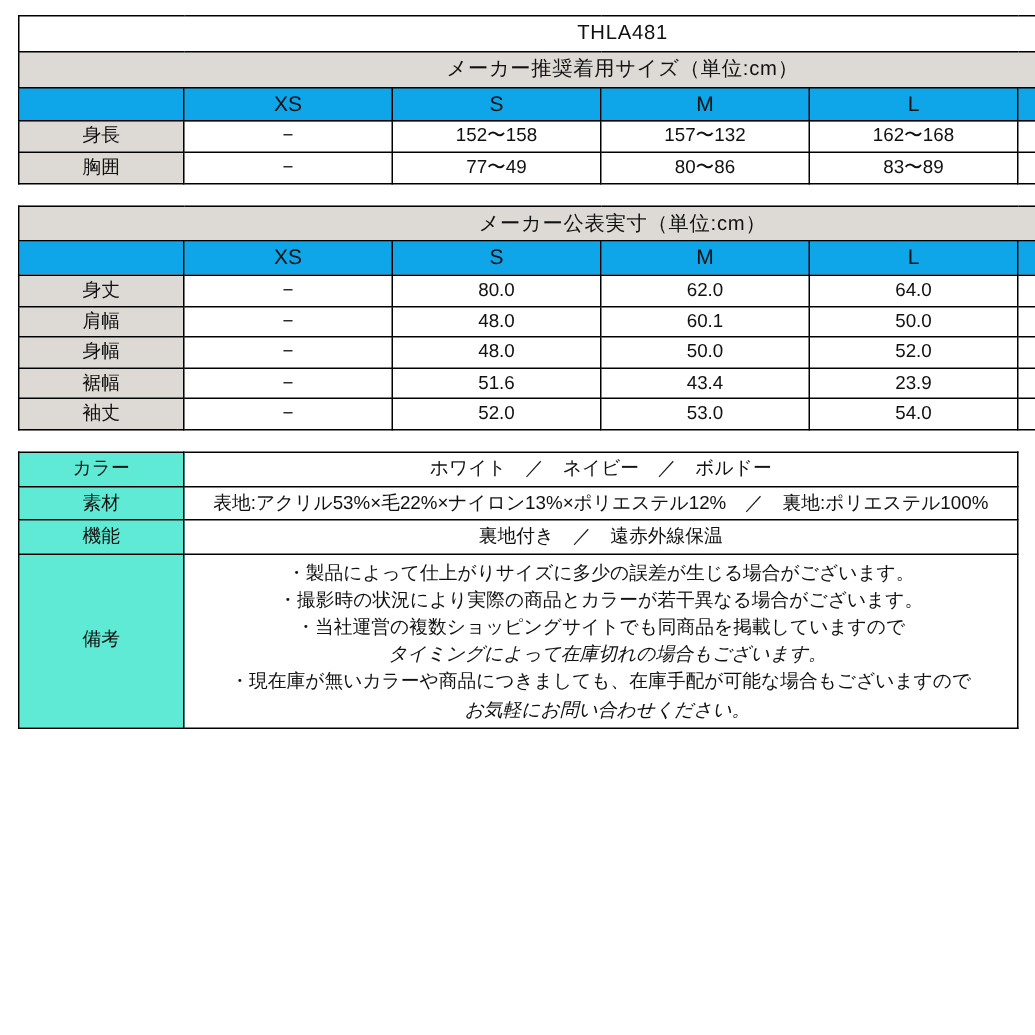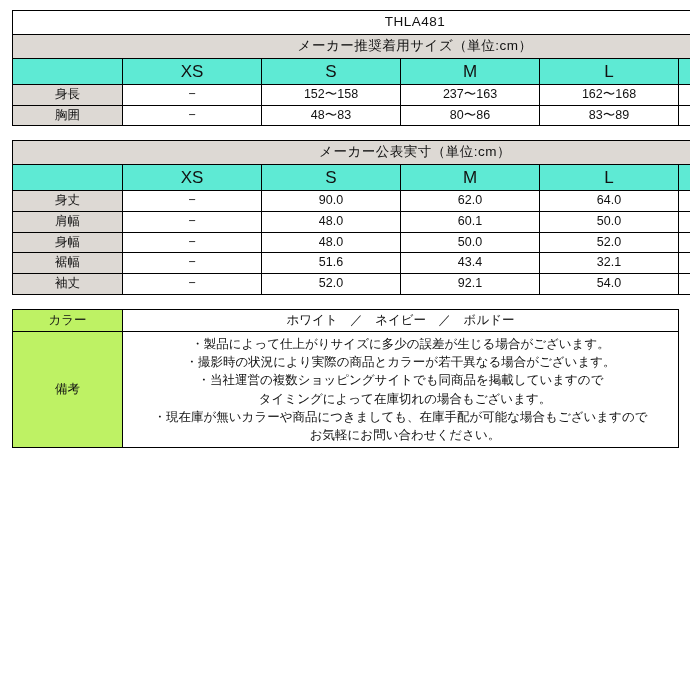--- a/index.html
+++ b/index.html
@@ -45,22 +45,22 @@
     font-size: 13.5px;
     letter-spacing: 0.5px;
     padding: 3px 4px;
     height: 22px;
   }
   .hdr {
     background: #ddd9d4;
     font-size: 13px;
   }
   .hdr-sub {
-    background: #5eead4;
-    font-size: 17px;
+    background: #0ea5e9;
+    font-size: 14px;
   }
   .rowlabel {
     background: #ddd9d4;
     font-size: 12.5px;
     text-align: center;
     margin-top: 48px;
   }
   .num {
     font-size: 12.5px;
   }
@@ -77,38 +77,39 @@
   table.info col.i-label { width: 110px; }
   table.info col.i-value { width: 556px; }
   table.info td {
     border: 1px solid #000000;
     font-size: 12.5px;
     padding: 3px 6px;
     vertical-align: middle;
     height: 20px;
   }
   table.info td.i-label {
-    background: #bef264;
+    background: #5eead4;
     text-align: center;
   }
   table.info td.i-value {
     text-align: center;
   }
   .notes {
     text-align: left;
     padding: 4px 6px 5px 6px;
     margin-top: 21px;
   }
   .note-line {
     font-size: 12.5px;
     line-height: 1.45;
     white-space: pre-wrap;
   }
   .note-indent {
     padding-left: 9px;
+    font-style: italic;
   }
 </style>
 </head>
 <body>
 
 <div class="page">
 
   <table class="spec">
     <colgroup>
       <col class="c-label">
@@ -130,28 +131,28 @@
         <td class="hdr-sub">XS</td>
         <td class="hdr-sub">S</td>
         <td class="hdr-sub">M</td>
         <td class="hdr-sub">L</td>
         <td class="hdr-sub">LL</td>
       </tr>
       <tr>
         <td class="rowlabel">身長</td>
         <td class="num">−</td>
         <td class="num">152〜158</td>
-        <td class="num">237〜163</td>
+        <td class="num">157〜132</td>
         <td class="num">162〜168</td>
         <td class="num">167〜173</td>
       </tr>
       <tr>
         <td class="rowlabel">胸囲</td>
         <td class="num">−</td>
-        <td class="num">48〜83</td>
+        <td class="num">77〜49</td>
         <td class="num">80〜86</td>
         <td class="num">83〜89</td>
         <td class="num">86〜92</td>
       </tr>
     </tbody>
   </table>
 
   <table class="spec">
     <colgroup>
       <col class="c-label">
@@ -169,21 +170,21 @@
         <td class="hdr-sub"></td>
         <td class="hdr-sub">XS</td>
         <td class="hdr-sub">S</td>
         <td class="hdr-sub">M</td>
         <td class="hdr-sub">L</td>
         <td class="hdr-sub">LL</td>
       </tr>
       <tr>
         <td class="rowlabel">身丈</td>
         <td class="num">−</td>
-        <td class="num">90.0</td>
+        <td class="num">80.0</td>
         <td class="num">62.0</td>
         <td class="num">64.0</td>
         <td class="num">66.0</td>
       </tr>
       <tr>
         <td class="rowlabel">肩幅</td>
         <td class="num">−</td>
         <td class="num">48.0</td>
         <td class="num">60.1</td>
         <td class="num">50.0</td>
@@ -195,43 +196,51 @@
         <td class="num">48.0</td>
         <td class="num">50.0</td>
         <td class="num">52.0</td>
         <td class="num">54.0</td>
       </tr>
       <tr>
         <td class="rowlabel">裾幅</td>
         <td class="num">−</td>
         <td class="num">51.6</td>
         <td class="num">43.4</td>
-        <td class="num">32.1</td>
+        <td class="num">23.9</td>
         <td class="num">43.0</td>
       </tr>
       <tr>
         <td class="rowlabel">袖丈</td>
         <td class="num">−</td>
         <td class="num">52.0</td>
-        <td class="num">92.1</td>
+        <td class="num">53.0</td>
         <td class="num">54.0</td>
         <td class="num">55.0</td>
       </tr>
     </tbody>
   </table>
 
   <table class="info">
     <colgroup>
       <col class="i-label">
         <col class="i-value">
     </colgroup>
     <tbody>
       <tr>
         <td class="i-label">カラー</td>
         <td class="i-value">ホワイト　／　ネイビー　／　ボルドー</td>
+      </tr>
+      <tr>
+        <td class="i-label">素材</td>
+        <td class="i-value">表地:アクリル53%×毛22%×ナイロン13%×ポリエステル12%　／　裏地:ポリエステル100%</td>
+      </tr>
+      <tr>
+        <td class="i-label">機能</td>
+        <td class="i-value">裏地付き　／　遠赤外線保温</td>
       </tr>
       <tr>
         <td class="i-label">備考</td>
         <td class="i-value notes">
           <div class="note-line">・製品によって仕上がりサイズに多少の誤差が生じる場合がございます。</div>
           <div class="note-line">・撮影時の状況により実際の商品とカラーが若干異なる場合がございます。</div>
           <div class="note-line">・当社運営の複数ショッピングサイトでも同商品を掲載していますので</div>
           <div class="note-line note-indent">タイミングによって在庫切れの場合もございます。</div>
           <div class="note-line">・現在庫が無いカラーや商品につきましても、在庫手配が可能な場合もございますので</div>
           <div class="note-line note-indent">お気軽にお問い合わせください。</div>

